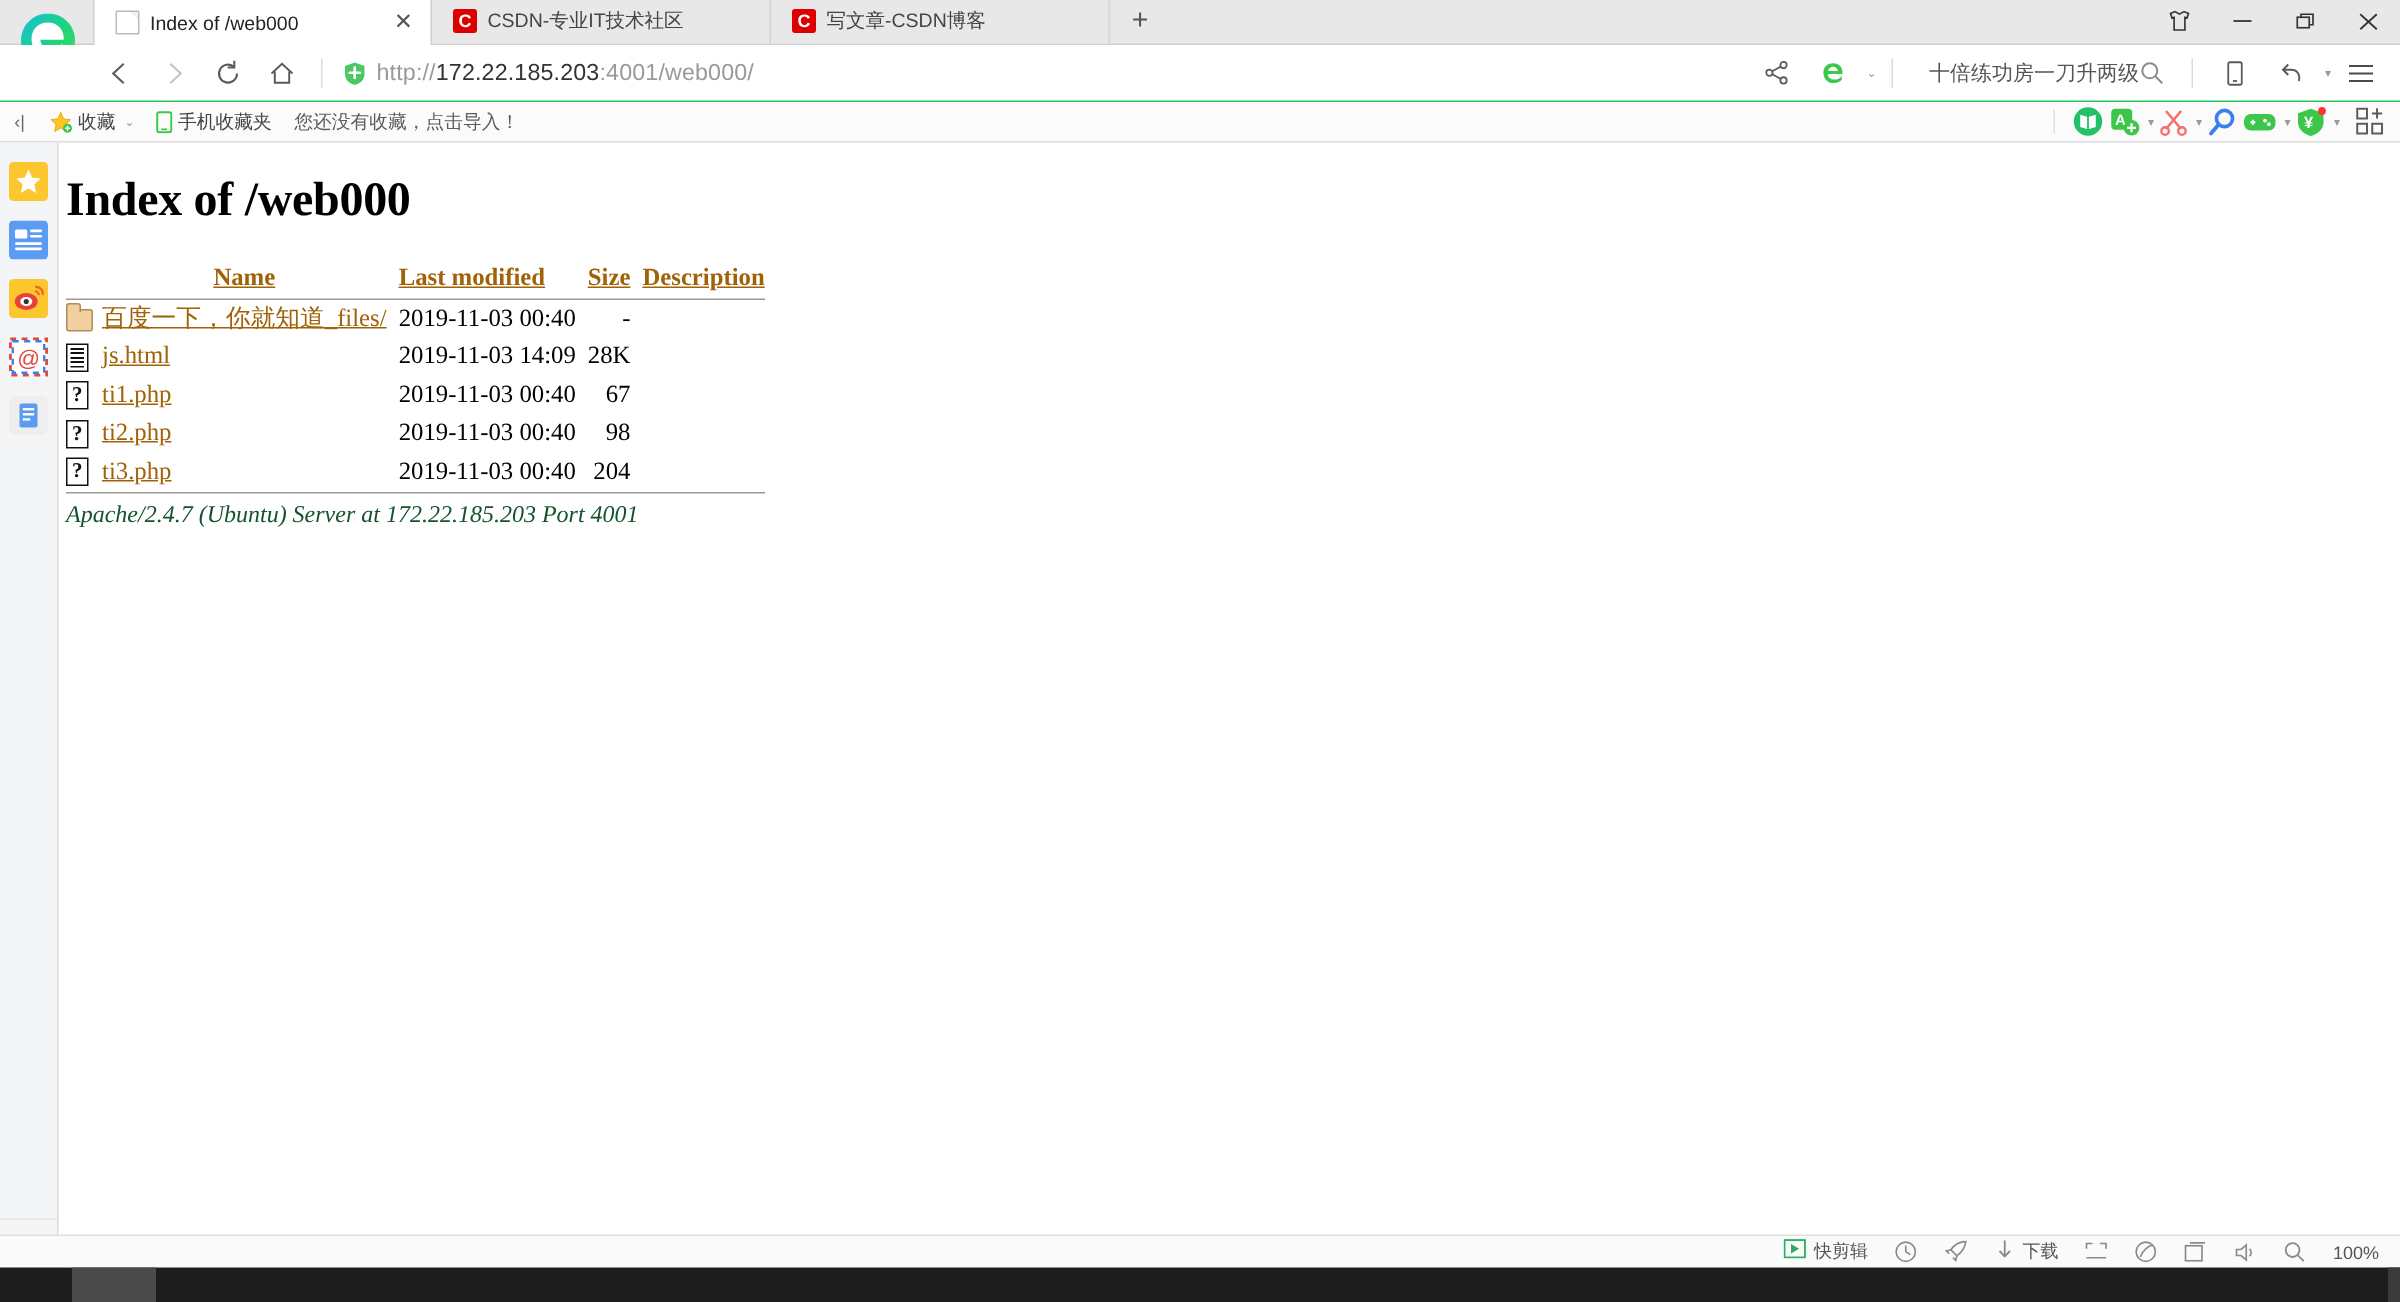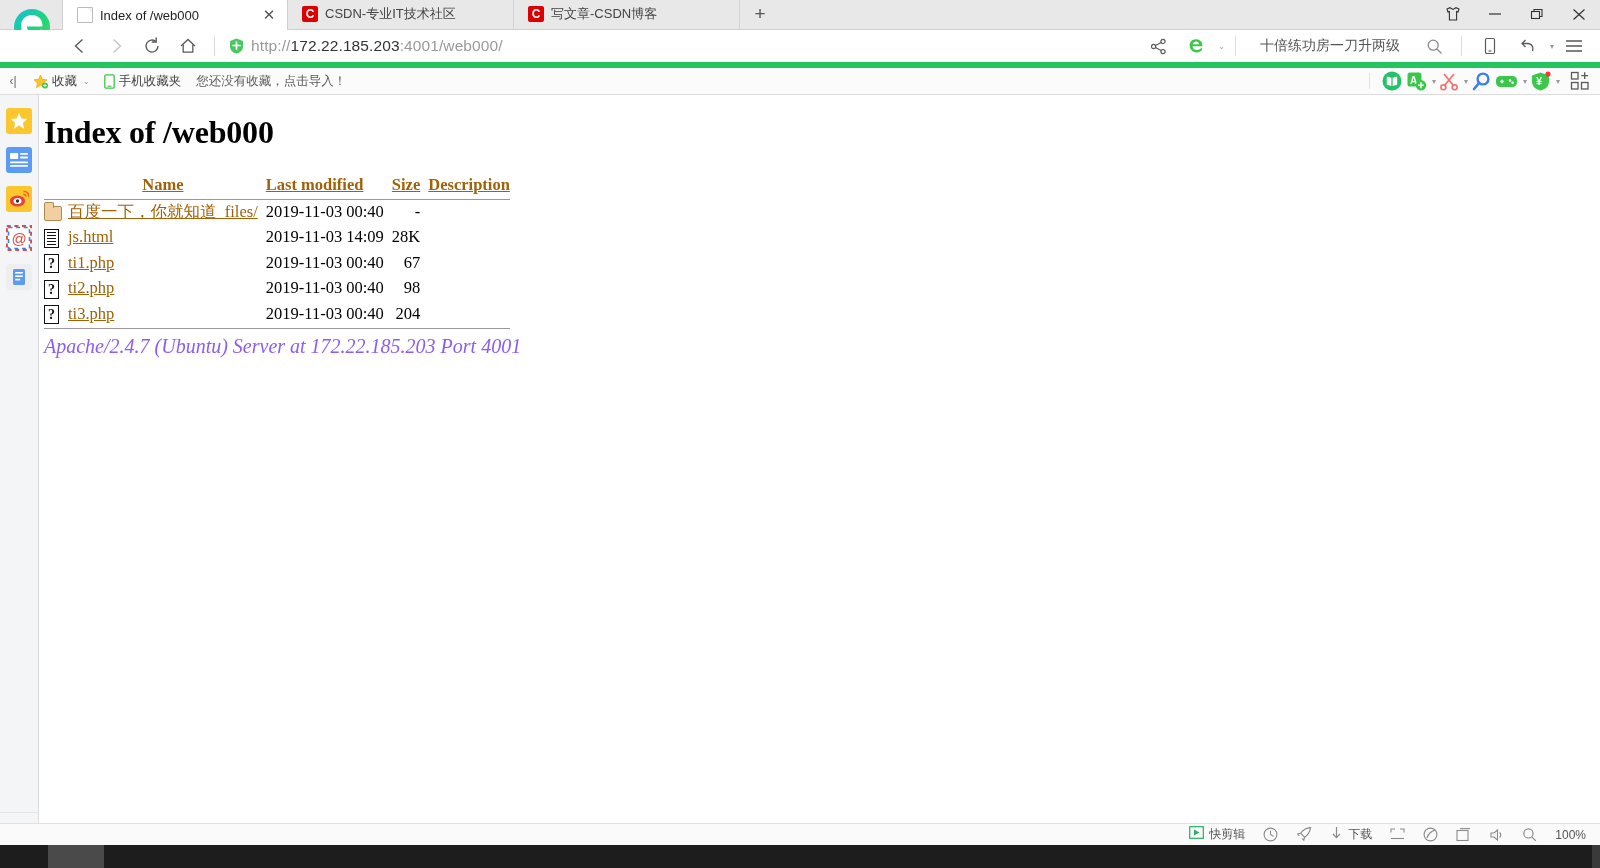--- a/index.html
+++ b/index.html
@@ -57,34 +57,34 @@
     background:#fff; border:1px solid #bbb; border-radius:1px; position:relative;
   }
   .fav-doc:before{ content:""; position:absolute; right:0; top:0; border-width:0 5px 5px 0; border-style:solid; border-color:#fff #f2f2f2;}
   .fav-csdn { background:#d00; border-radius:2px; color:#fff; font-weight:bold;
               font-size:12px; text-align:center; line-height:16px; font-family:"Liberation Sans",sans-serif;}
 
   
   .navbar {
     position:absolute; left:0; top:30px; width:1600px; height:38px;
     background:#fff; display:flex; align-items:center;
-    border-bottom:6px solid #22c55e;
+    border-bottom:1px solid #22c55e;
   }
   .navicon {
     width:36px; height:38px; display:flex; align-items:center; justify-content:center;
     color:#5a5a5a;
   }
   .navicon.dim { color:#c4c4c4; }
   .navsep { width:1px; height:20px; background:#dcdcdc; margin:0 8px; }
   .urlbox { flex:0 1 auto; display:flex; align-items:center; gap:7px; padding-left:6px; }
   .shield { width:15px; height:16px; flex:0 0 15px; }
   .urltext { font-size:15.5px; color:#9a9a9a; letter-spacing:0.1px; white-space:nowrap; }
   .urltext .host { color:#333; }
   .nav-right { margin-left:auto; display:flex; align-items:center; padding-right:8px; gap:2px; }
-  .searchbox { display:flex; align-items:center; gap:26px; padding:0 8px 0 14px; }
+  .searchbox { display:flex; align-items:center; padding:0 8px 0 14px; }
   .searchtext { font-size:14px; color:#555; white-space:nowrap; }
 
   
   .bmbar {
     position:absolute; left:0; top:68px; width:1600px; height:27px;
     background:#fbfbfb; border-bottom:1px solid #dcdcdc;
     display:flex; align-items:center; font-size:12.5px; color:#444;
   }
   .bm-collapse { width:26px; text-align:center; color:#666; font-size:12px; }
   .bm-item { display:flex; align-items:center; gap:4px; padding:0 7px; white-space:nowrap; }
@@ -120,21 +120,21 @@
   table.idx { border-collapse:collapse; margin-top:24px; margin-left:4px; font-size:16.5px; }
   table.idx td, table.idx th { padding:0; }
   .col-icon { width:24px; }
   .col-name { }
   .col-date { text-align:left; padding-left:8px !important; white-space:nowrap; }
   .col-size { text-align:right; padding-left:8px !important; padding-right:2px !important; }
   .col-desc { }
   th.hdr { font-weight:bold; padding-bottom:2px !important; }
   th.hdr a, td a { color:#a16207; text-decoration:underline; }
   .hr-row td { border-bottom:1px solid #999; height:2px; padding:0 !important;}
-  .addr { font-style:italic; font-size:20px; margin:6px 0 0 4px; color:#8b5cf6;
+  .addr { font-style:italic; font-size:16px; margin:6px 0 0 4px; color:#14532d;
           font-family:"Liberation Serif","DejaVu Serif",serif; }
   .rowcell { height:25.5px; vertical-align:middle; }
 
   
   .ic { display:inline-block; width:20px; height:22px; vertical-align:middle; position:relative; }
   .ic-back:before{
     content:""; position:absolute; left:1px; top:6px; width:16px; height:7px;
     background:#111; border-radius:0 6px 6px 0;
   }
   .ic-back:after{

